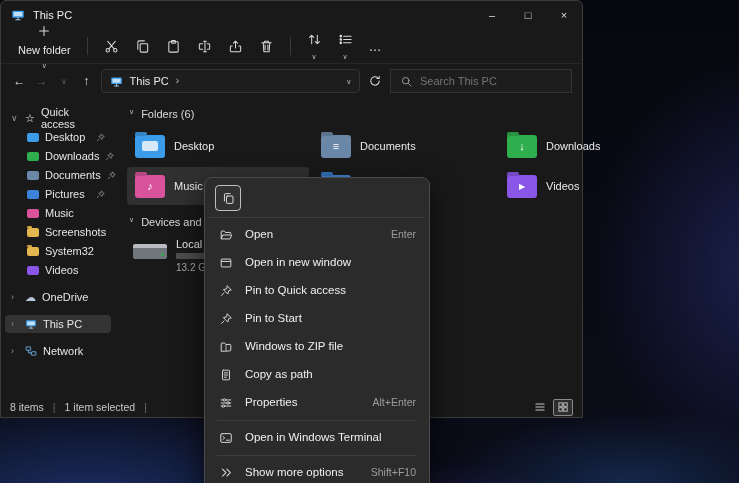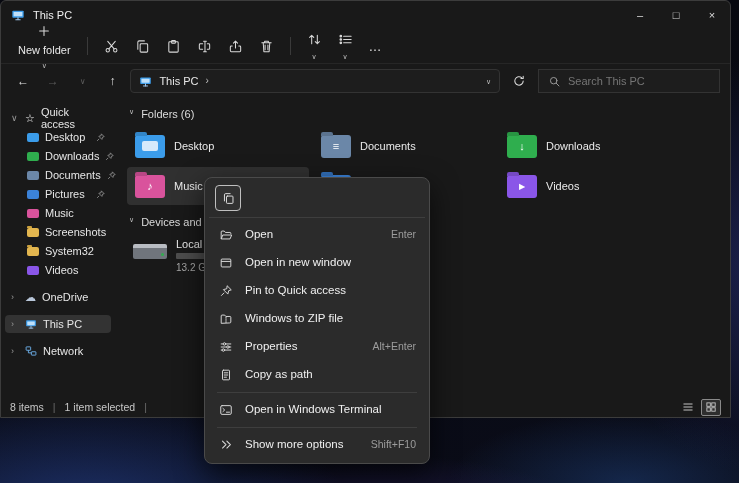--- a/index.html
+++ b/index.html
@@ -11,21 +11,21 @@
       radial-gradient(ellipse 420px 170px at 52% 116%, rgba(80,55,170,.45), transparent 62%),
       radial-gradient(ellipse 260px 320px at 103% 55%, rgba(55,65,160,.40), transparent 65%),
       radial-gradient(ellipse 300px 120px at 85% 100%, rgba(40,90,170,.35), transparent 60%),
       linear-gradient(#07080f,#0a0c18);
     color:#e8e8e8;
   }
   svg{display:block}
   .ic{flex:none}
 
   
-  .window{position:absolute;left:0;top:0;width:731px;height:418px;background:#191919;
+  .window{position:absolute;left:0;top:0;width:583px;height:418px;background:#191919;
     border:1px solid #3c3c3c;border-radius:6px 6px 0 0;box-sizing:border-box;display:flex;flex-direction:column;}
   .titlebar{height:28px;display:flex;align-items:center;gap:8px;padding-left:10px;flex:none;}
   .title-text{font-size:11px;color:#f0f0f0;}
   .win-controls{margin-left:auto;display:flex;height:100%;}
   .win-btn{width:36px;display:flex;align-items:center;justify-content:center;font-size:11px;color:#dcdcdc;cursor:default;}
 
   
   .toolbar{height:34px;display:flex;align-items:center;padding:0 10px;gap:2px;flex:none;border-bottom:1px solid #262626;}
   .tb-btn{display:flex;align-items:center;gap:6px;padding:5px 7px;border-radius:4px;color:#e8e8e8;font-size:11px;flex-direction:column;}
   .tb-sep{width:1px;height:18px;background:#3a3a3a;margin:0 7px;}
@@ -459,50 +459,60 @@
         <svg width="14" height="14" viewBox="0 0 16 16" stroke="#dcdcdc" stroke-width="1.1" fill="none" stroke-linejoin="round">
           <path d="M9.3 2l4.7 4.7-2.9.9-1 3.9L5 6.4l3.9-1z"></path>
           <path d="M5.9 10L2.5 13.4"></path>
         </svg>
       </span>
     <span>Pin to Quick access</span>
     <span class="shortcut"></span>
   </div>
   <div class="menu-item">
     <span class="mico">
+        <svg width="14" height="14" viewBox="0 0 16 16" stroke="#dcdcdc" stroke-width="1.1" fill="none" stroke-linejoin="round">
+          <path d="M9.3 2l4.7 4.7-2.9.9-1 3.9L5 6.4l3.9-1z"></path>
+          <path d="M5.9 10L2.5 13.4"></path>
+        </svg>
+      </span>
+    <span>Pin to Start</span>
+    <span class="shortcut"></span>
+  </div>
+  <div class="menu-item">
+    <span class="mico">
         <svg width="14" height="14" viewBox="0 0 16 16" stroke="#dcdcdc" stroke-width="1.1" fill="none" stroke-linecap="round" stroke-linejoin="round">
           <path d="M2.5 12.5v-8a1 1 0 0 1 1-1h3l1.3 1.6h4.7a1 1 0 0 1 1 1v5.4a1 1 0 0 1-1 1z"></path>
           <path d="M8 6.2v1M8 8.6v1M8 11v1"></path>
         </svg>
       </span>
     <span>Windows to ZIP file</span>
+    <span class="shortcut"></span>
+  </div>
+  <div class="menu-item">
+    <span class="mico">
+        <svg width="14" height="14" viewBox="0 0 16 16" stroke="#dcdcdc" stroke-width="1.1" fill="none" stroke-linecap="round" stroke-linejoin="round">
+          <rect x="4" y="2.5" width="8" height="11" rx="1"></rect>
+          <path d="M6 5.5h4M6 8h4M6 10.5h2.5"></path>
+        </svg>
+      </span>
+    <span>Copy as path</span>
     <span class="shortcut"></span>
   </div>
   <div class="menu-item">
     <span class="mico">
         <svg width="14" height="14" viewBox="0 0 16 16" stroke="#dcdcdc" stroke-width="1.1" fill="none" stroke-linecap="round">
           <path d="M2.5 4.5h11M2.5 8h11M2.5 11.5h11"></path>
           <circle cx="6.2" cy="4.5" r="1.4" fill="#2b2b2b"></circle>
           <circle cx="10.2" cy="8" r="1.4" fill="#2b2b2b"></circle>
           <circle cx="5" cy="11.5" r="1.4" fill="#2b2b2b"></circle>
         </svg>
       </span>
     <span>Properties</span>
     <span class="shortcut">Alt+Enter</span>
   </div>
-  <div class="menu-item">
-    <span class="mico">
-        <svg width="14" height="14" viewBox="0 0 16 16" stroke="#dcdcdc" stroke-width="1.1" fill="none" stroke-linecap="round" stroke-linejoin="round">
-          <rect x="4" y="2.5" width="8" height="11" rx="1"></rect>
-          <path d="M6 5.5h4M6 8h4M6 10.5h2.5"></path>
-        </svg>
-      </span>
-    <span>Copy as path</span>
-    <span class="shortcut"></span>
-  </div>
 
   <div class="menu-sep"></div>
 
   <div class="menu-item">
     <span class="mico">
         <svg width="14" height="14" viewBox="0 0 16 16" stroke="#dcdcdc" stroke-width="1.1" fill="none" stroke-linecap="round" stroke-linejoin="round">
           <rect x="2" y="3" width="12" height="10" rx="1.5"></rect>
           <path d="M4.5 6.2l2 1.8-2 1.8M8.5 10.5H12"></path>
         </svg>
       </span>

